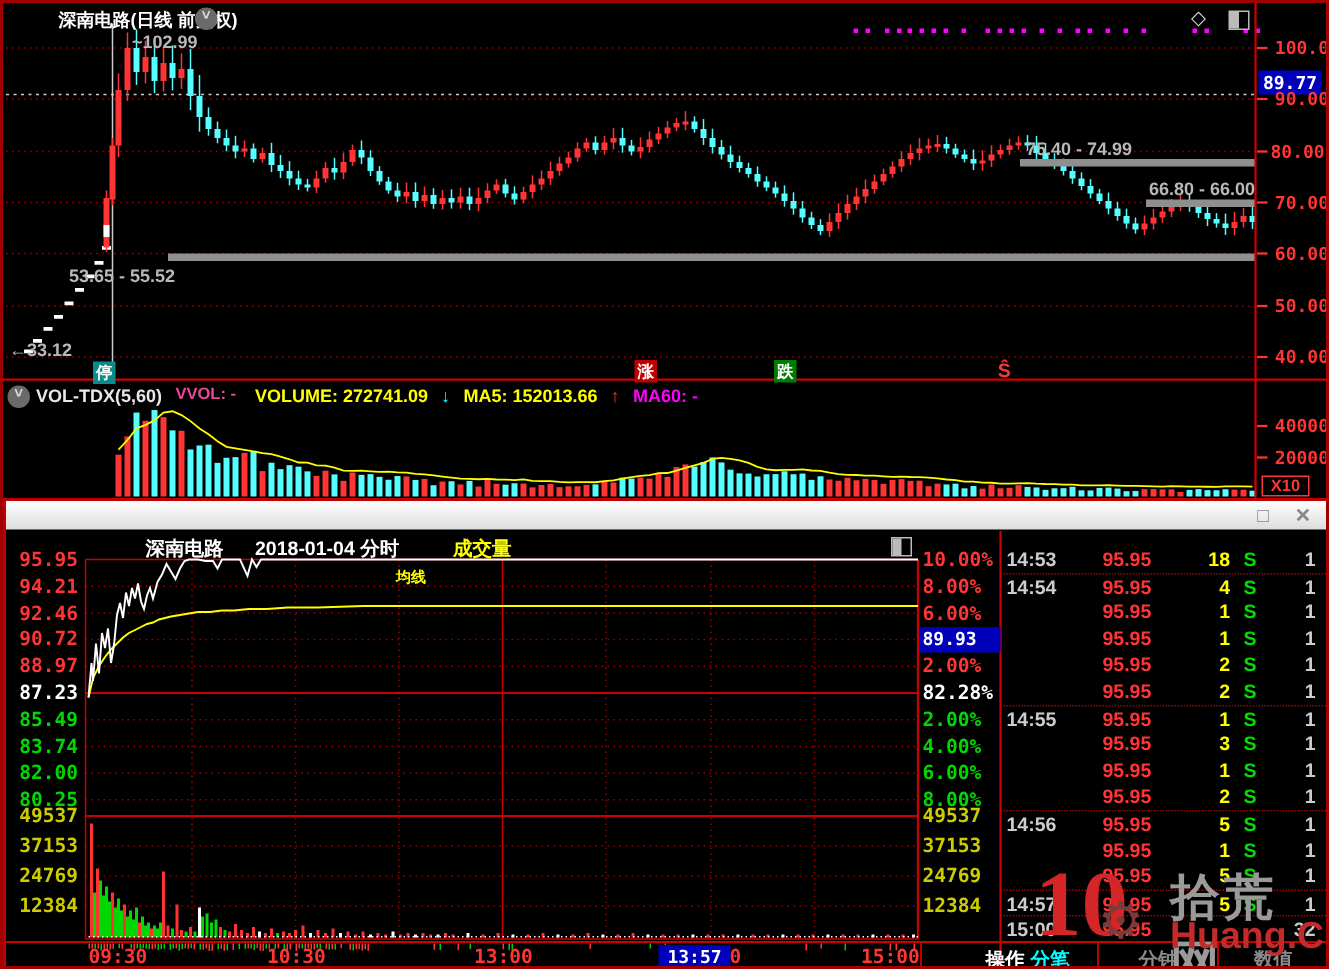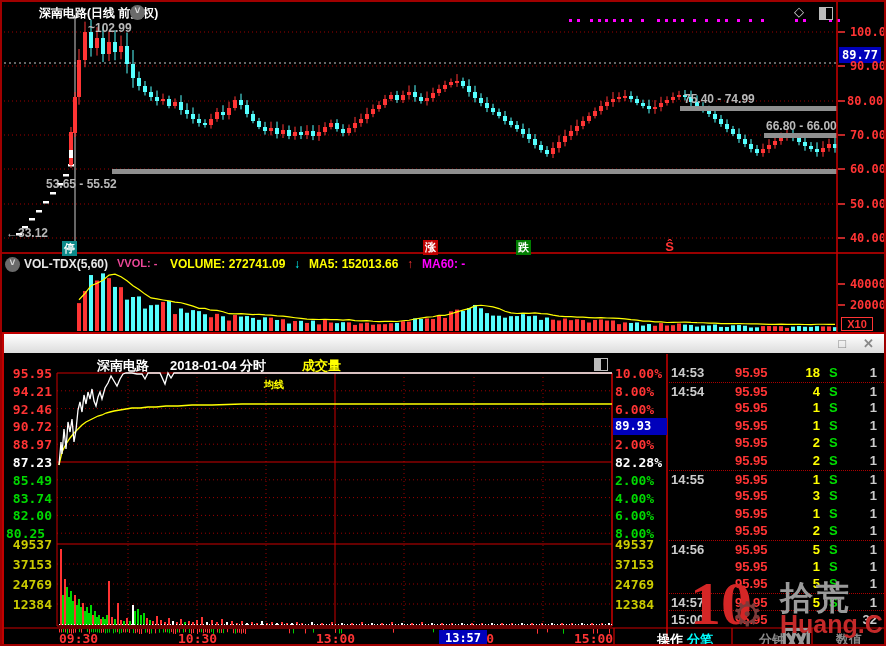--- a/index.html
+++ b/index.html
@@ -971,21 +971,21 @@
     <div class="lbl" style="left:420px;top:255px;color:#ff00ff;font-size:12px;">MA60: -</div>
     <div class="lbl mono" style="left:4px;top:364px;width:46px;text-align:right;font-size:13px;color:#ff3434;top:364px;">95.95</div>
     <div class="lbl mono" style="left:4px;top:381.79999999999995px;width:46px;text-align:right;font-size:13px;color:#ff3434;top:381.8px;">94.21</div>
     <div class="lbl mono" style="left:4px;top:399.6px;width:46px;text-align:right;font-size:13px;color:#ff3434;top:399.6px;">92.46</div>
     <div class="lbl mono" style="left:4px;top:417.4px;width:46px;text-align:right;font-size:13px;color:#ff3434;top:417.4px;">90.72</div>
     <div class="lbl mono" style="left:4px;top:435.20000000000005px;width:46px;text-align:right;font-size:13px;color:#ff3434;top:435.2px;">88.97</div>
     <div class="lbl mono" style="left:4px;top:453px;width:46px;text-align:right;font-size:13px;color:#ffffff;top:453px;">87.23</div>
     <div class="lbl mono" style="left:4px;top:470.79999999999995px;width:46px;text-align:right;font-size:13px;color:#00d800;top:470.8px;">85.49</div>
     <div class="lbl mono" style="left:4px;top:488.6px;width:46px;text-align:right;font-size:13px;color:#00d800;top:488.6px;">83.74</div>
     <div class="lbl mono" style="left:4px;top:506.4px;width:46px;text-align:right;font-size:13px;color:#00d800;top:506.4px;">82.00</div>
-    <div class="lbl mono" style="left:4px;top:524.2px;width:46px;text-align:left;font-size:13px;color:#00d800;top:524.2px;">80.25</div>
+    <div class="lbl mono" style="left:4px;top:524.2px;width:46px;text-align:right;font-size:13px;color:#00d800;top:524.2px;">80.25</div>
     <div class="lbl mono" style="left:4px;top:535px;width:46px;text-align:right;font-size:13px;color:#cccc00;">49537</div>
     <div class="lbl mono" style="left:613px;top:535px;width:48px;font-size:13px;color:#cccc00;">49537</div>
     <div class="lbl mono" style="left:4px;top:555px;width:46px;text-align:right;font-size:13px;color:#cccc00;">37153</div>
     <div class="lbl mono" style="left:613px;top:555px;width:48px;font-size:13px;color:#cccc00;">37153</div>
     <div class="lbl mono" style="left:4px;top:575px;width:46px;text-align:right;font-size:13px;color:#cccc00;">24769</div>
     <div class="lbl mono" style="left:613px;top:575px;width:48px;font-size:13px;color:#cccc00;">24769</div>
     <div class="lbl mono" style="left:4px;top:595px;width:46px;text-align:right;font-size:13px;color:#cccc00;">12384</div>
     <div class="lbl mono" style="left:613px;top:595px;width:48px;font-size:13px;color:#cccc00;">12384</div>
     <div class="lbl mono" style="left:613px;top:364px;width:48px;font-size:13px;color:#ff3434;">10.00%</div>
     <div class="lbl mono" style="left:613px;top:381.8px;width:48px;font-size:13px;color:#ff3434;">8.00%</div>

